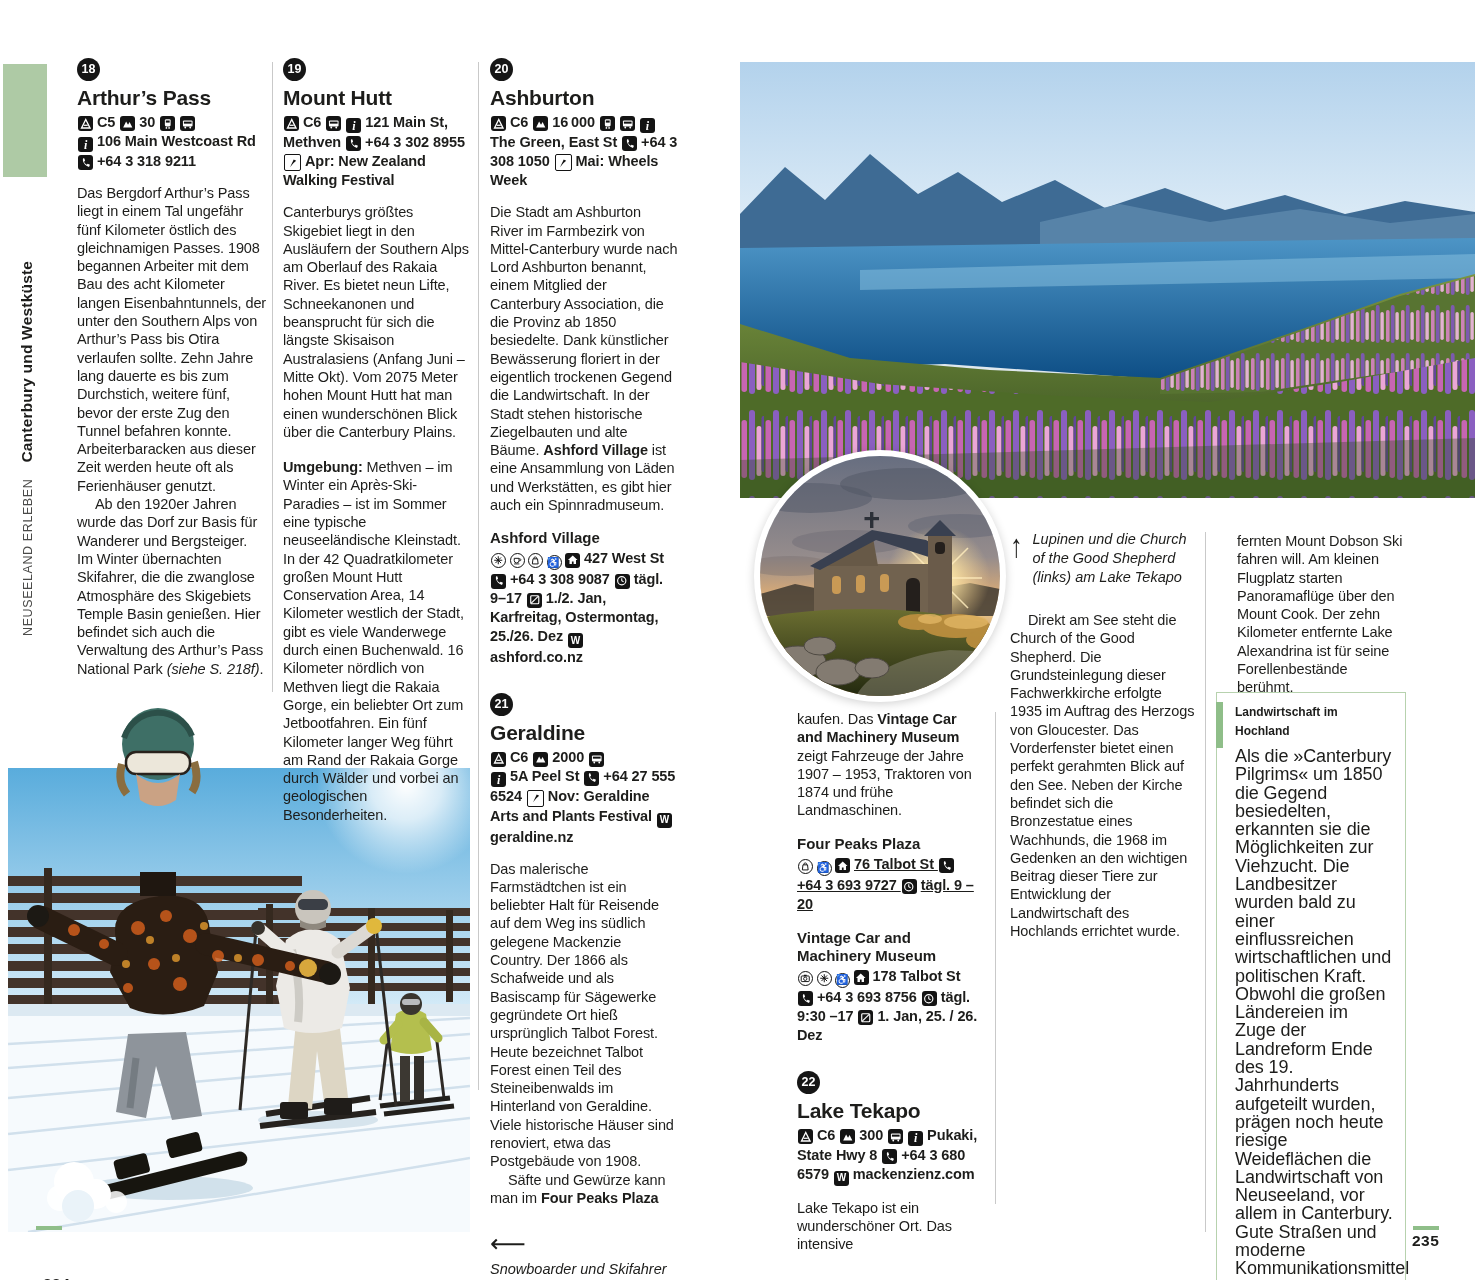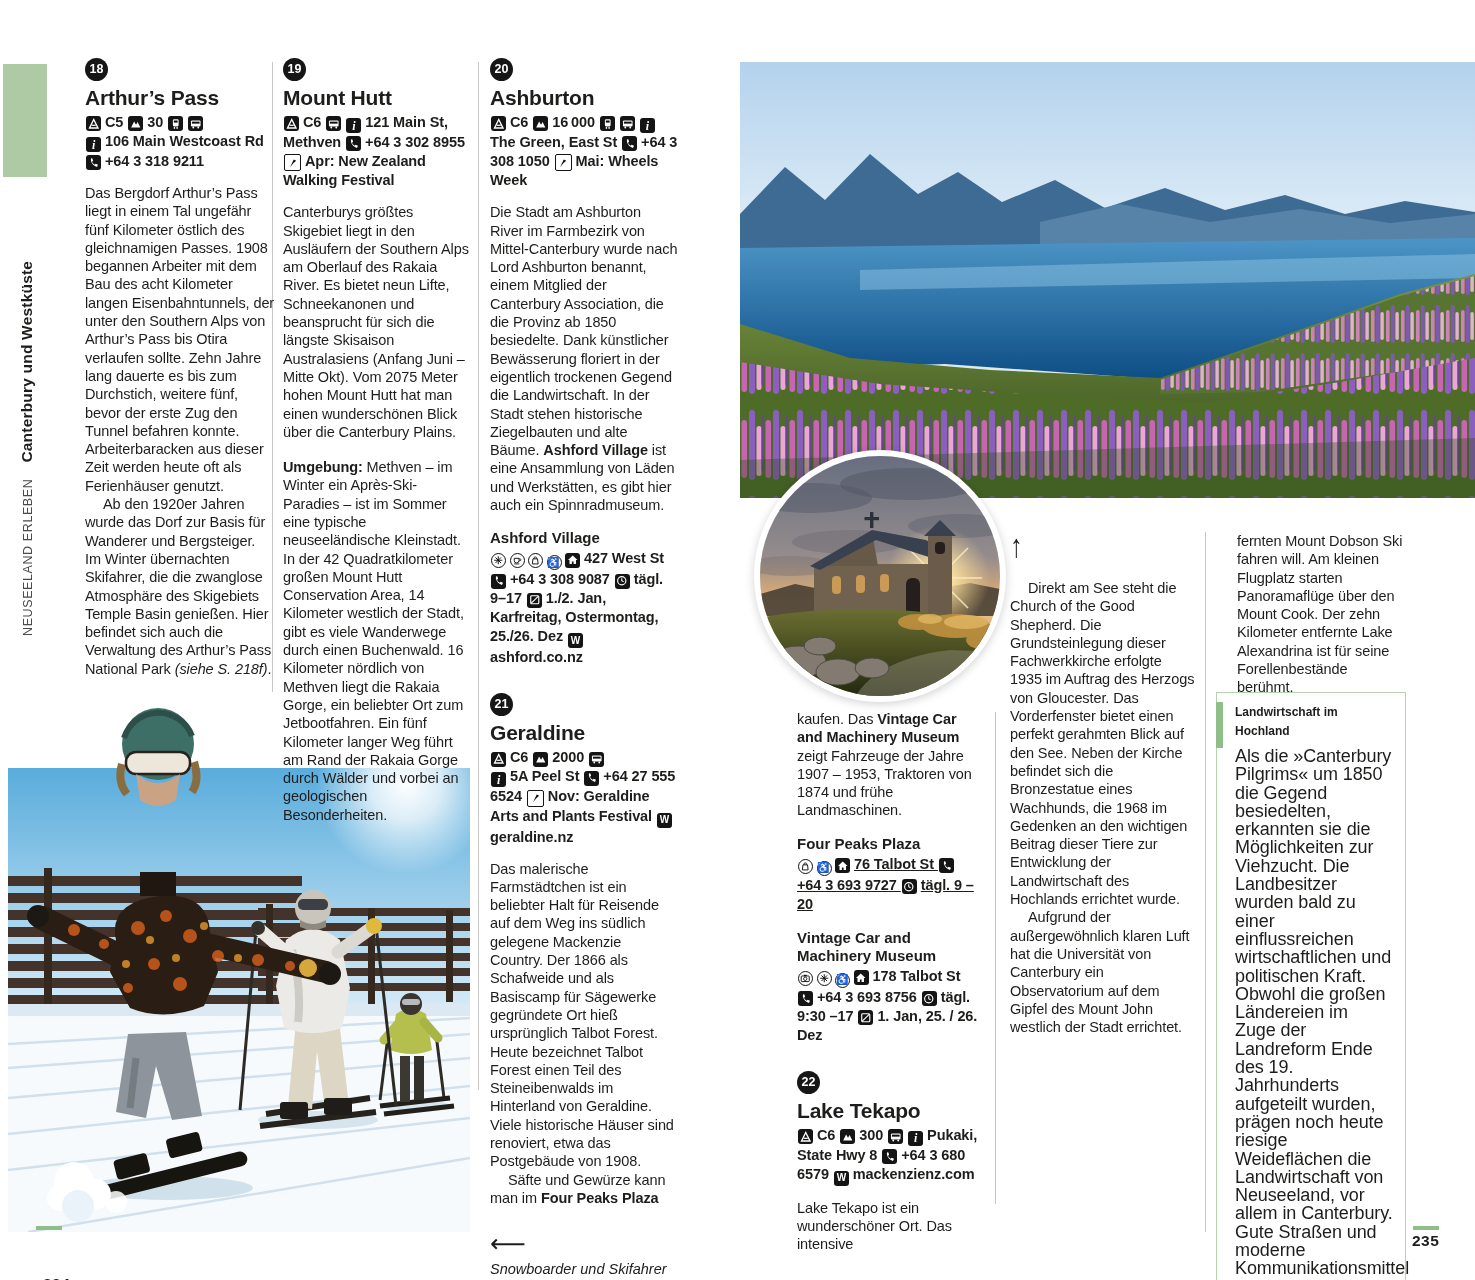--- a/index.html
+++ b/index.html
@@ -309,21 +309,21 @@
         <path d="M128 6 q22 18 44 0 l-4 26 q-18 12 -36 0 Z" fill="#caa284"></path>
       </g>
     </svg>
   </div>
 
   <div class="vrule" style="left:272px;top:62px;height:630px;"></div>
   <div class="vrule" style="left:478px;top:62px;height:1028px;"></div>
   <div class="vrule" style="left:995px;top:712px;height:492px;"></div>
   <div class="vrule" style="left:1205px;top:532px;height:700px;"></div>
 
-  <section class="col" style="left:85px;top:58px;width:190px;">
+  <section class="col" style="left:77px;top:58px;width:190px;">
     <span class="badge">18</span>
     <h2>Arthur’s Pass</h2>
     <p class="infoline"><span class="ic ic-map-ref">
           <svg viewBox="0 0 12 12">
             <path d="M6 1.6 10.4 10.4 H1.6 Z" fill="none" stroke="#fff" stroke-width="1.4"></path>
             <path d="M3.9 7.6 H8.1" stroke="#fff" stroke-width="1.3"></path>
           </svg>
         </span><span>C5  </span><span class="ic ic-inhabitants">
           <svg viewBox="0 0 12 12">
             <path d="M1.2 9.8 4.3 3.6 6.3 7.1 7.9 4.3 10.8 9.8 Z" fill="#fff"></path>
@@ -569,23 +569,23 @@
               <path d="M3.2 1.4 C2.2 4.8 4.9 9 9.4 10.4 L10.4 8.2 8 7 7 8 C5.6 7.2 4.8 6.3 4.2 4.9 L5.3 4 4.6 1.6 Z" fill="#fff"></path>
             </svg>
           </span><span>+64 3 680 6579  </span><span class="ic ic-web">W</span><span>mackenzienz.com</span></p>
       <p class="body">Lake Tekapo ist ein wunderschöner Ort. Das intensive</p>
     </div>
   </section>
 
   <section class="col" style="left:1010px;top:530px;width:186px;">
     <div class="cap-right">
       <span class="arrow">↑</span>
+      <p class="caption" style="margin-top:0;"><span class="i">Lupinen und die Church of the Good Shepherd </span><span>(links)</span><span class="i"> am Lake Tekapo</span></p>
     </div>
     <p class="body indent">Direkt am See steht die Church of the Good Shepherd. Die Grundsteinlegung dieser Fachwerkkirche erfolgte 1935 im Auftrag des Herzogs von Gloucester. Das Vorderfenster bietet einen perfekt gerahmten Blick auf den See. Neben der Kirche befindet sich die Bronzestatue eines Wachhunds, die 1968 im Gedenken an den wichtigen Beitrag dieser Tiere zur Entwicklung der Landwirtschaft des Hochlands errichtet wurde.</p>
-    <p class="body indent">Aufgrund der außergewöhnlich klaren Luft hat die Universität von Canterbury ein Observatorium auf dem Gipfel des Mount John westlich der Stadt errichtet.</p>
   </section>
 
   <section class="col" style="left:1237px;top:532px;width:170px;">
     <p class="body">fernten Mount Dobson Ski fahren will. Am kleinen Flugplatz starten Panoramaflüge über den Mount Cook. Der zehn Kilometer entfernte Lake Alexandrina ist für seine Forellenbestände berühmt.</p>
   </section>
 
   <aside class="infobox">
     <div class="bar"></div>
     <h3>Landwirtschaft im Hochland</h3>
     <p class="body">Als die »Canterbury Pilgrims« um 1850 die Gegend besiedelten, erkannten sie die Möglichkeiten zur Viehzucht. Die Landbesitzer wurden bald zu einer einflussreichen wirtschaftlichen und politischen Kraft. Obwohl die großen Ländereien im Zuge der Landreform Ende des 19. Jahrhunderts aufgeteilt wurden, prägen noch heute riesige Weideflächen die Landwirtschaft von Neuseeland, vor allem in Canterbury. Gute Straßen und moderne Kommunikationsmittel haben dafür gesorgt, dass das Leben auf dem Land heute weniger einsam ist als früher.</p>

